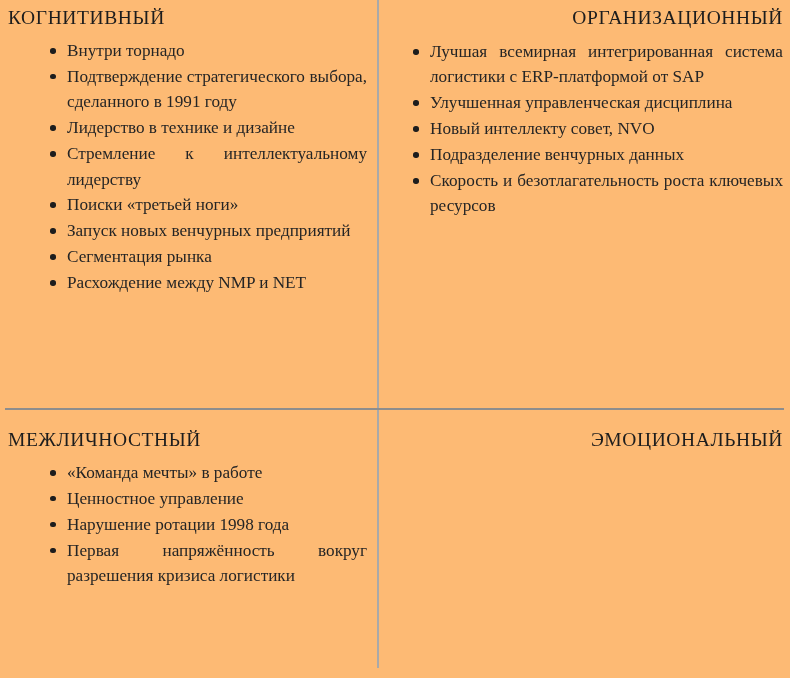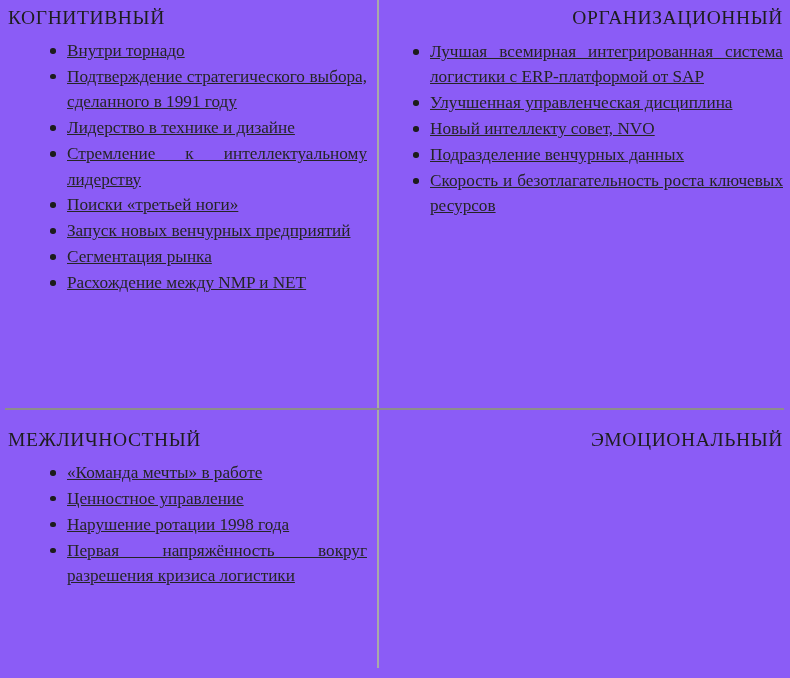--- a/index.html
+++ b/index.html
@@ -13,21 +13,21 @@
     background: #fefefe;
     font-family: "Liberation Serif", "DejaVu Serif", serif;
     color: #252525;
     overflow: hidden;
   }
 
   .page {
     position: relative;
     width: 790px;
     height: 678px;
-    background: #8b5cf6;
+    background: #fdba74;
   }
 
   
   .rule-v {
     position: absolute;
     left: 377px;
     top: 0px;
     width: 2px;
     height: 668px;
     background: #a9a9a9;
@@ -74,21 +74,20 @@
   .q-bl .q-list { margin-top: 8px; }
   .q-br .q-list { margin-top: 9px; }
 
   .q-item {
     position: relative;
     text-align: justify;
     text-justify: inter-word;
     margin: 0 0 0.5px 0;
     -webkit-hyphens: manual;
     hyphens: manual;
-    text-decoration: underline;
   }
   .q-tl .q-item { padding-left: 59px; }
   .q-bl .q-item { padding-left: 59px; }
   .q-tr .q-item { padding-left: 29px; }
   .q-br .q-item { padding-left: 29px; }
 
   .q-item::before {
     content: "";
     position: absolute;
     top: 10px;

